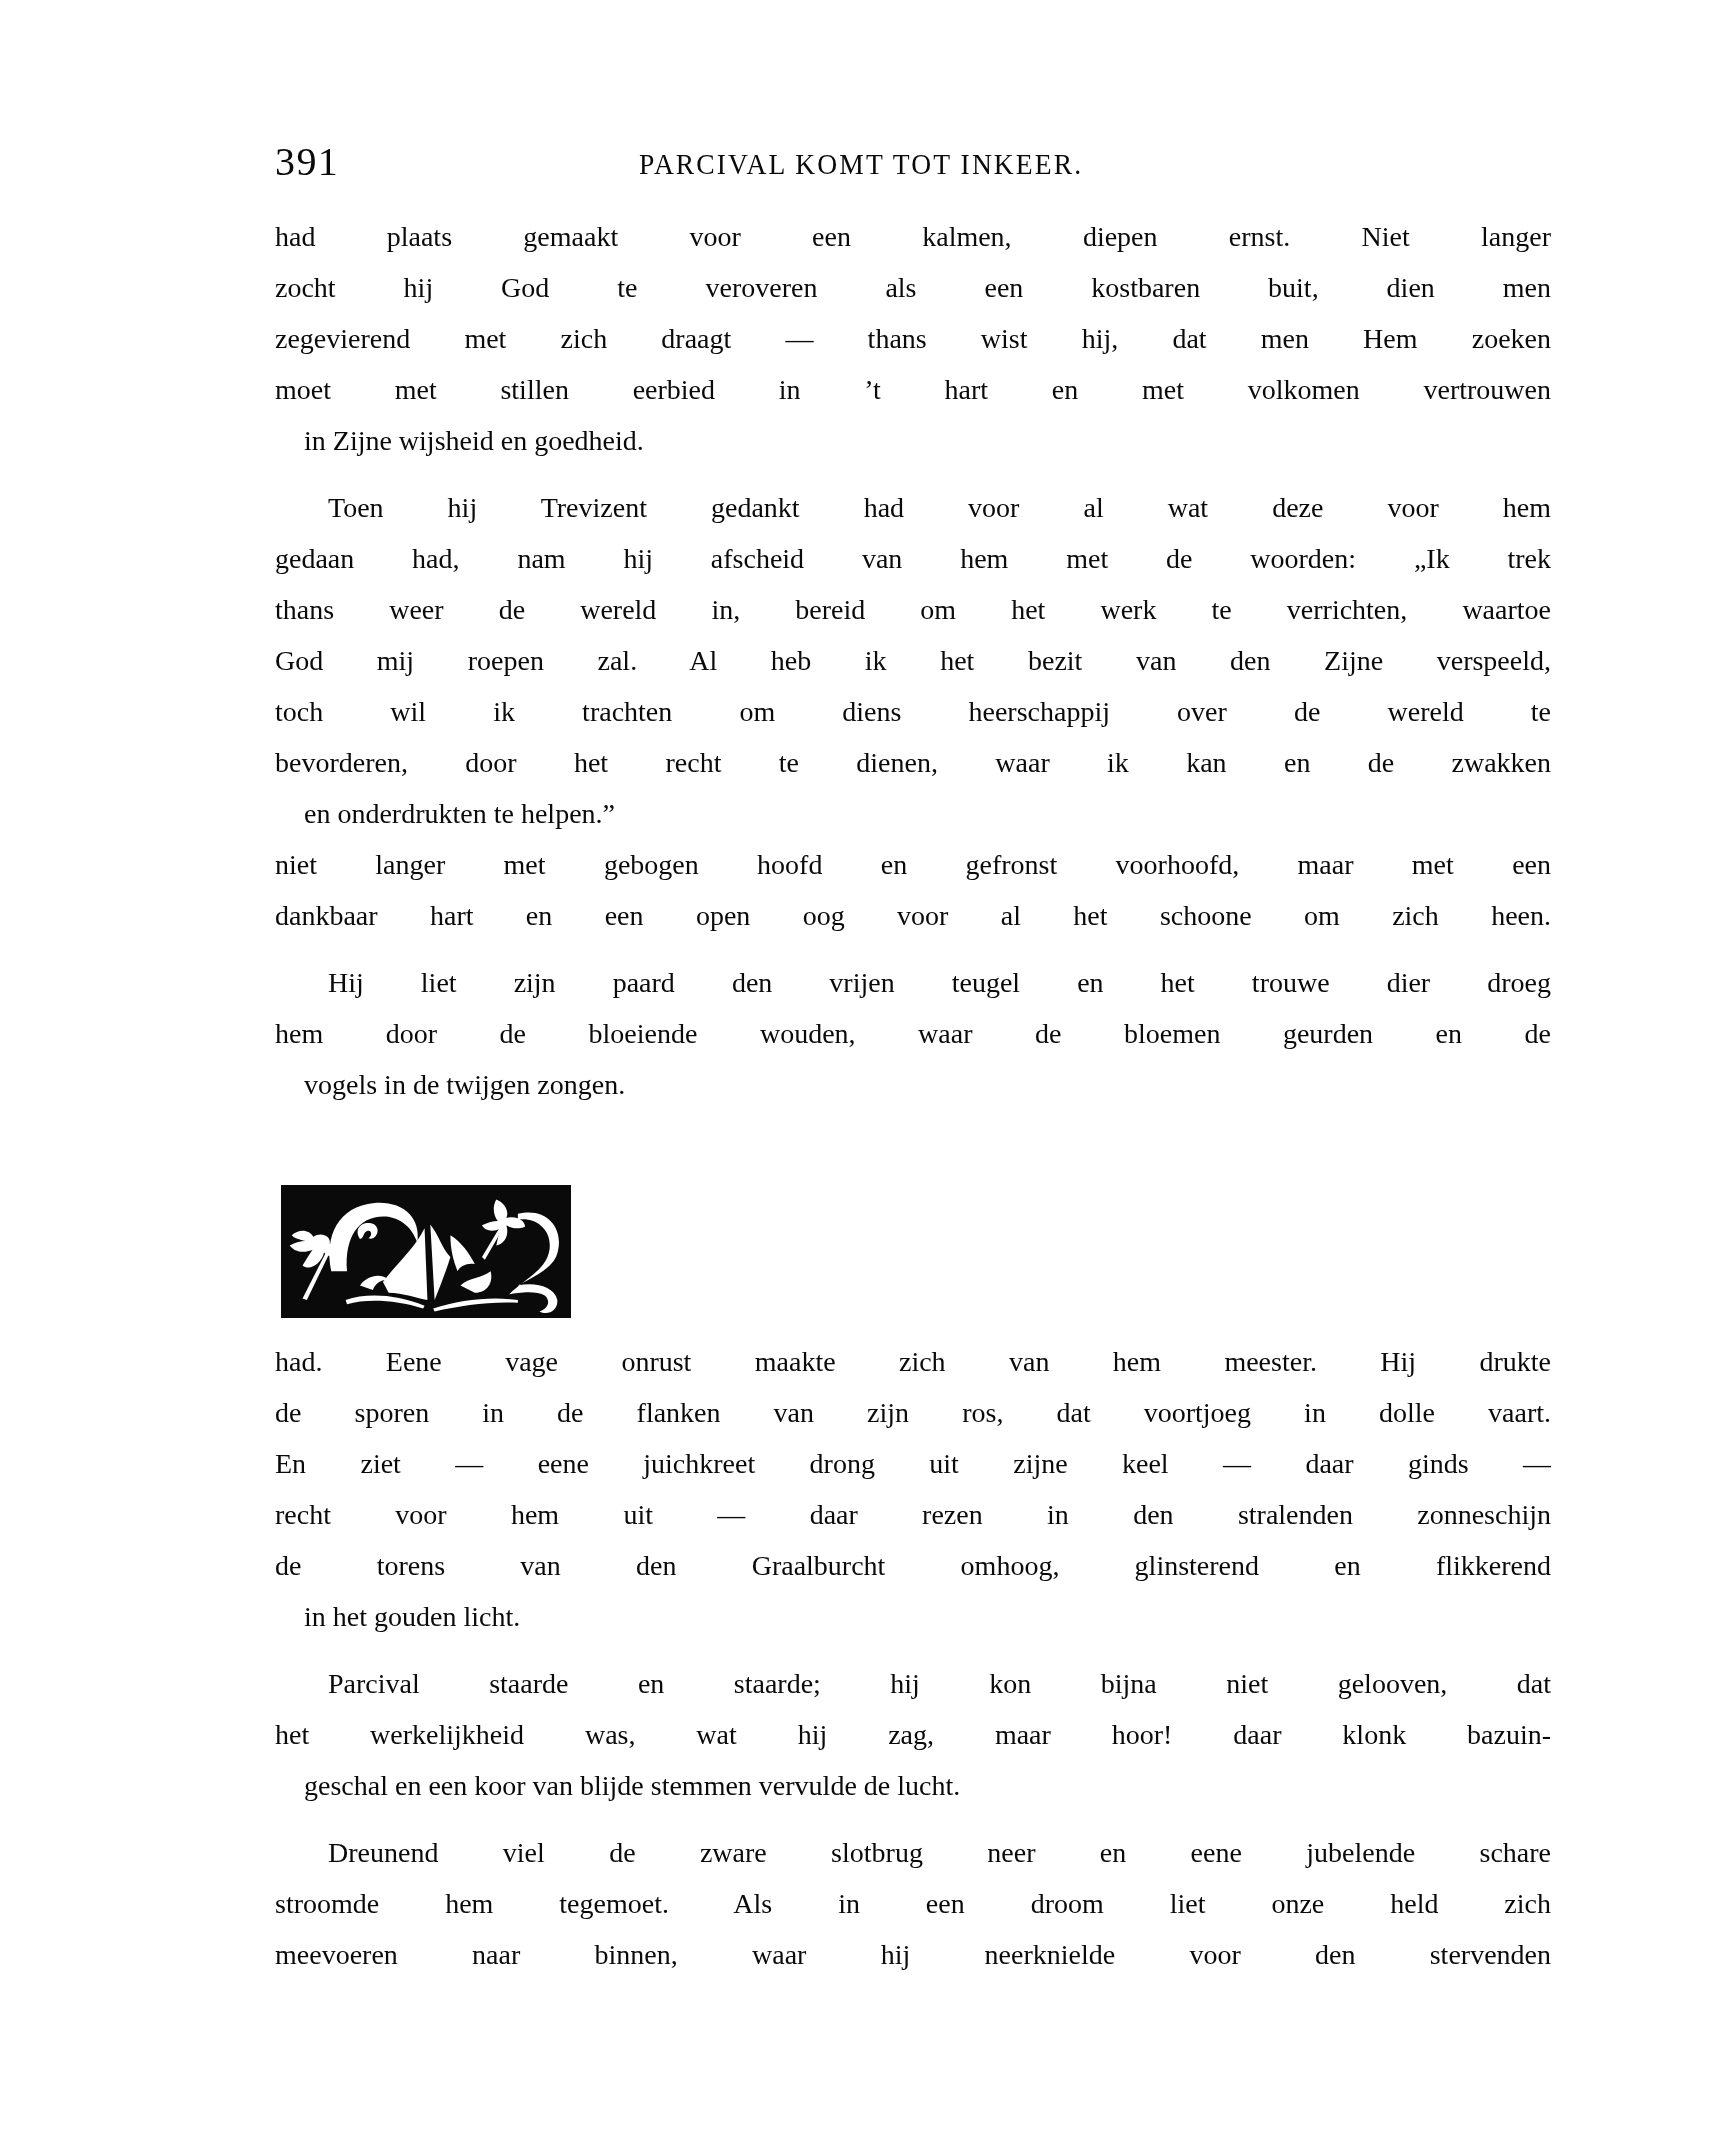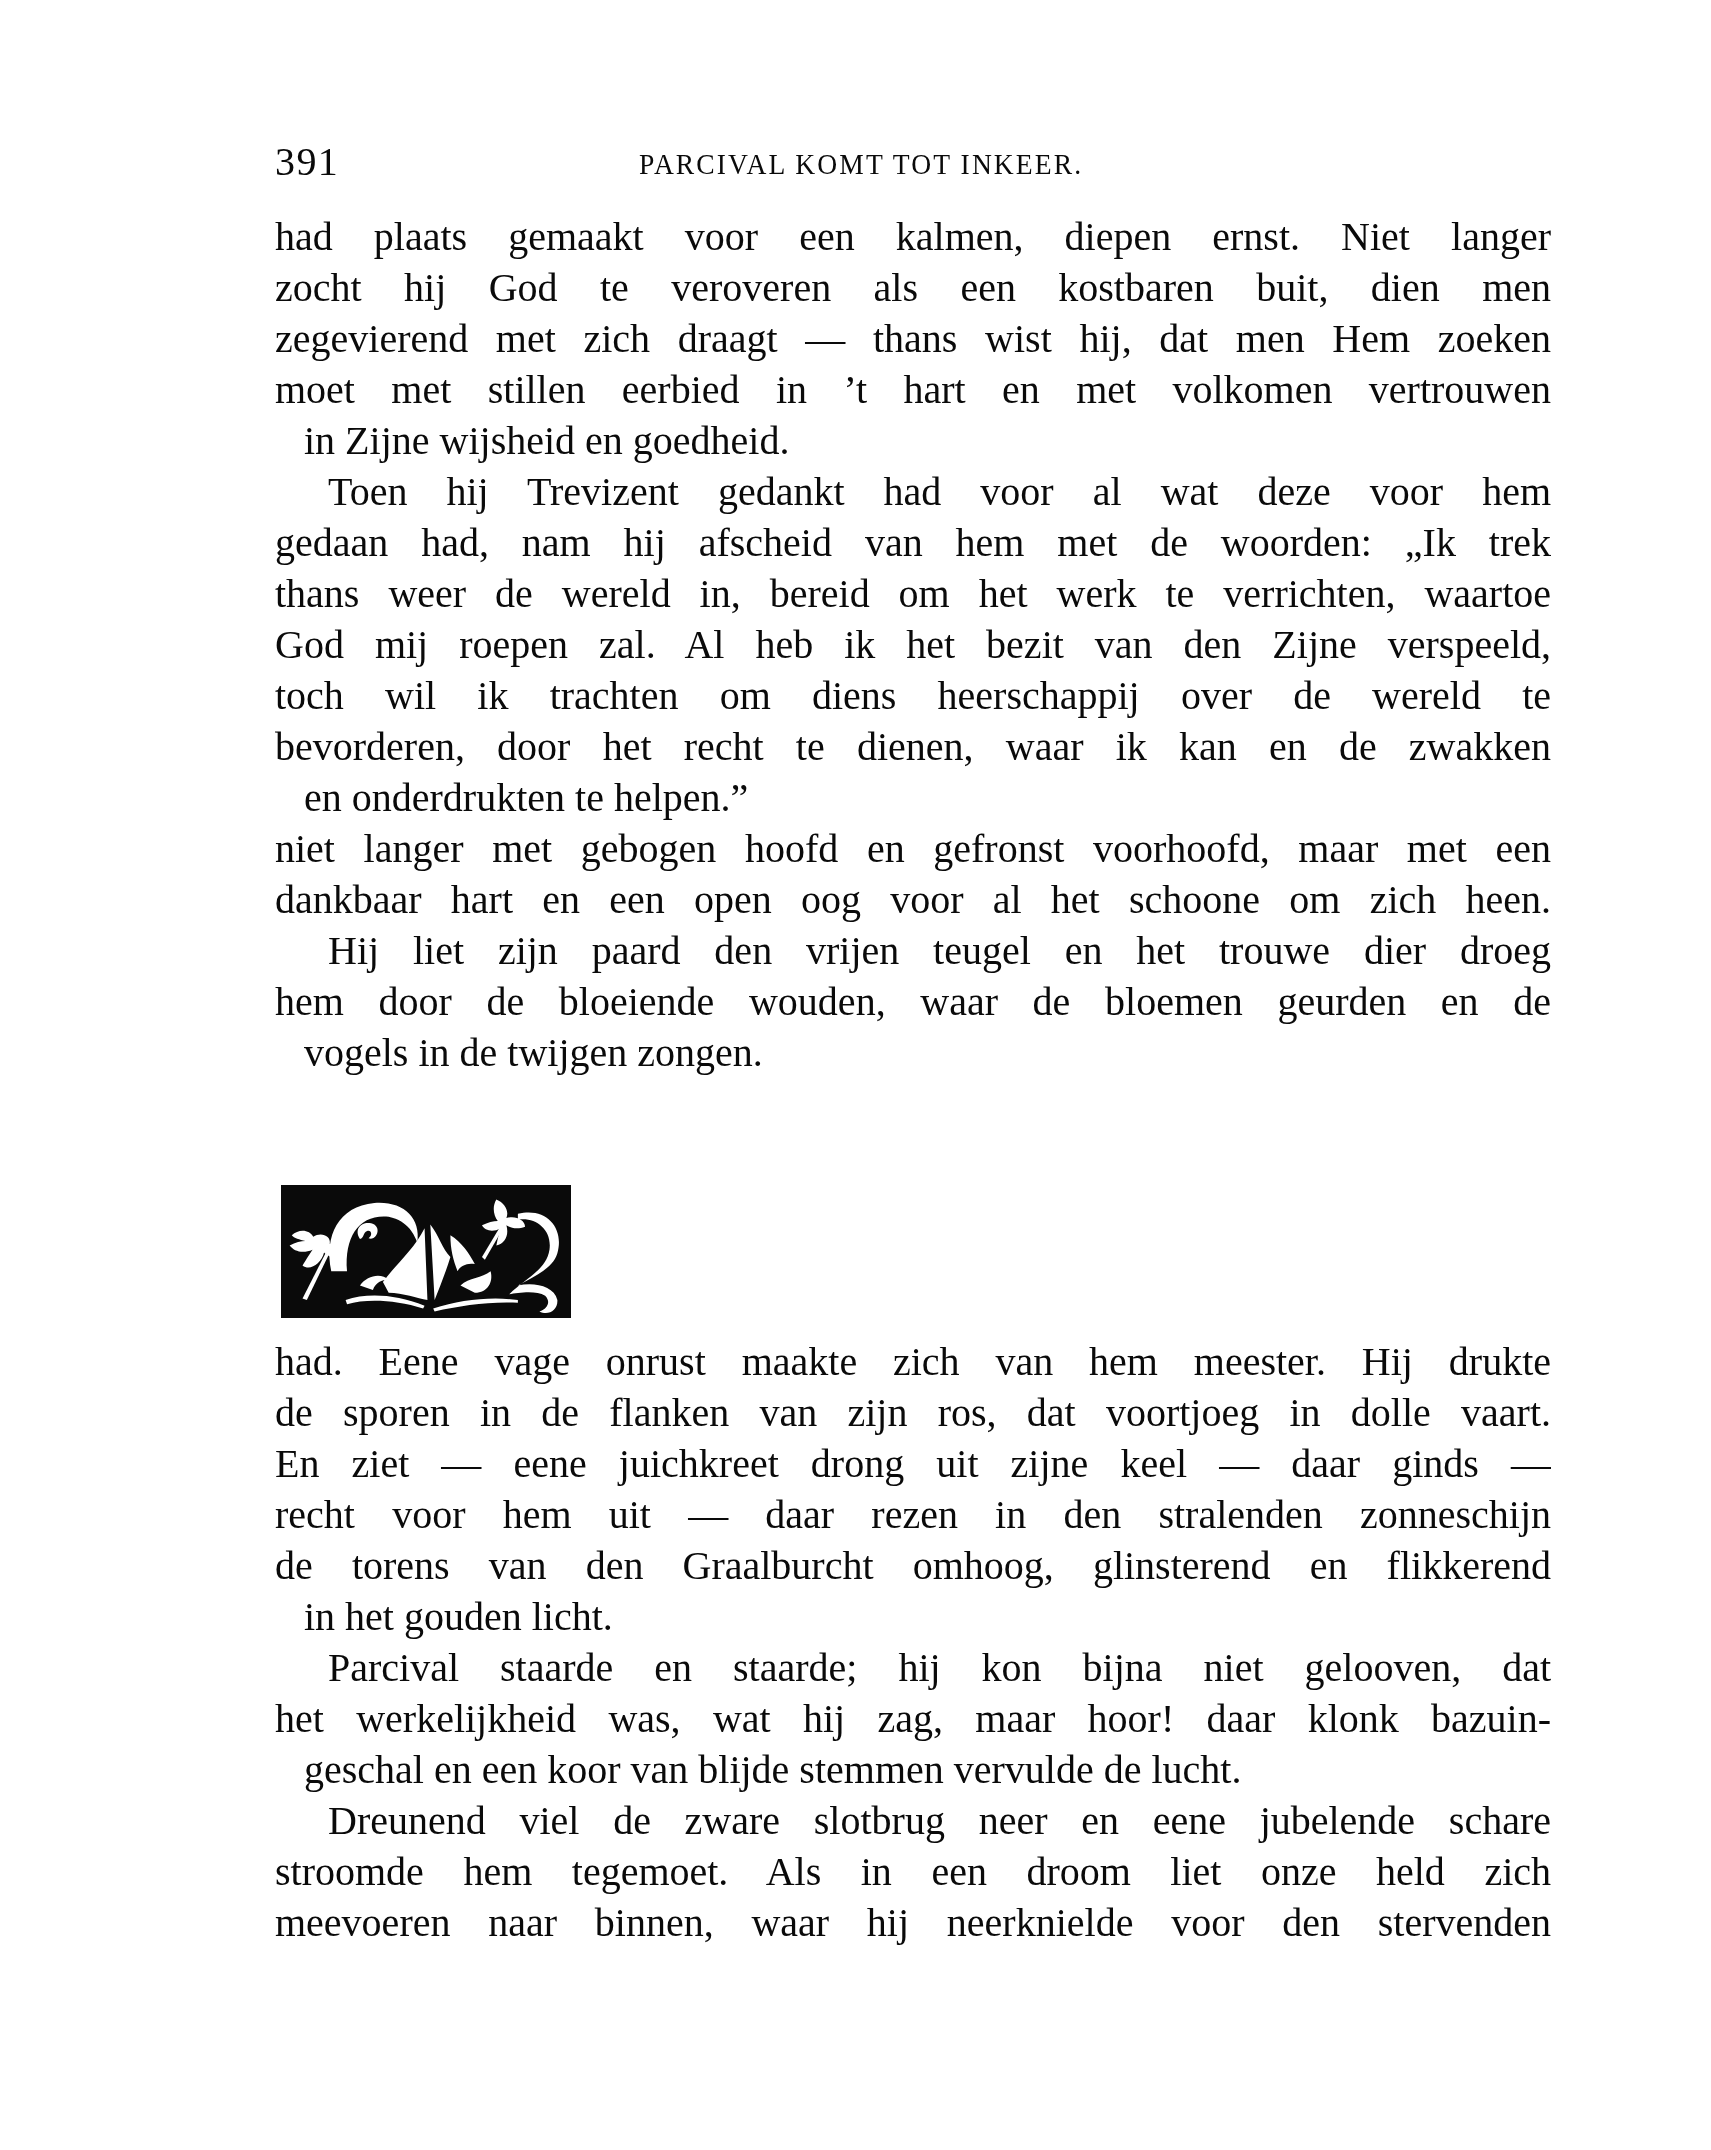--- a/index.html
+++ b/index.html
@@ -44,38 +44,39 @@
       line-height: 36px;
       letter-spacing: 2.2px;
       white-space: nowrap;
       transform: scaleX(0.95);
       transform-origin: left center;
     }
     .text-block {
       position: absolute;
       left: 275px;
       width: 1276px;
-      font-size: 40px;
+      font-size: 28px;
     }
     .line {
       display: block;
       height: 51px;
       line-height: 51px;
       white-space: nowrap;
       text-align: justify;
       text-align-last: justify;
       overflow: hidden;
     }
     .line.last {
       text-align: left;
       text-align-last: left;
       margin-left: 29px;
     }
     .line.indent {
       padding-left: 53px;
+      margin-top: 16px;
     }
     .block-1 { top: 211px; }
     .block-2 { top: 1336px; }
 
     .section-head {
       position: absolute;
       left: 275px;
       top: 1179px;
       width: 1276px;
       height: 152px;

